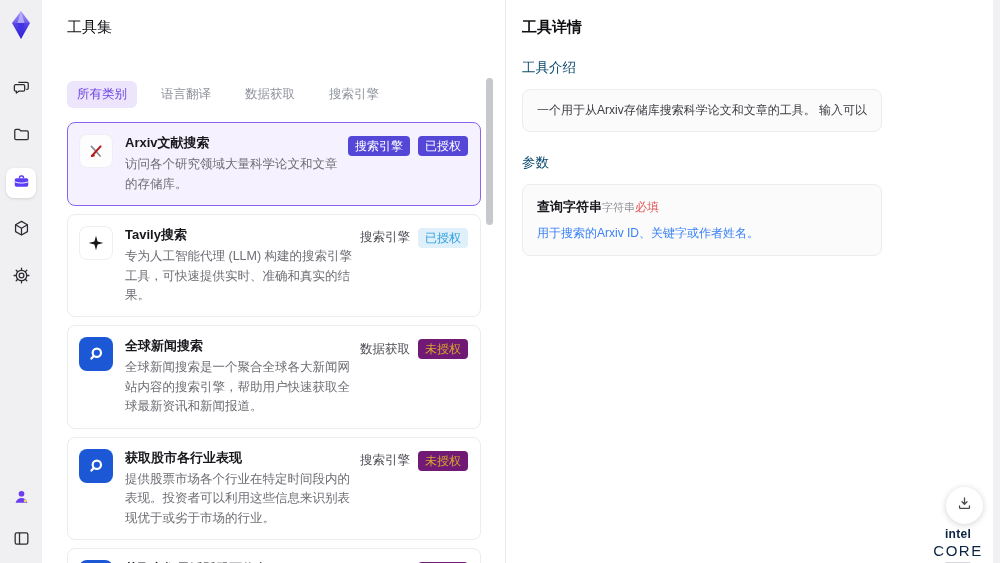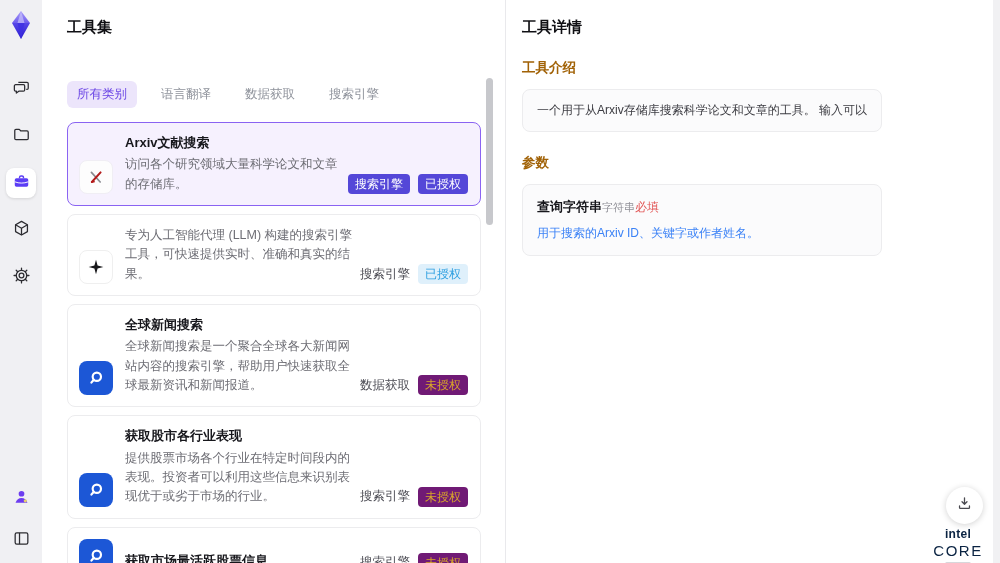--- a/index.html
+++ b/index.html
@@ -13,26 +13,26 @@
   .rail .logo{width:26px;height:30px;margin-bottom:34px;}
   .rail-icons{display:flex;flex-direction:column;align-items:center;gap:17px;}
   .rail-btn{width:30px;height:30px;border-radius:8px;display:flex;align-items:center;justify-content:center;cursor:pointer;}
   .rail-btn svg{width:19px;height:19px;}
   .rail-btn.active{background:#ffffff;box-shadow:0 1px 3px rgba(0,0,0,.12);}
   .rail-spacer{flex:1;}
   .rail-bottom{display:flex;flex-direction:column;align-items:center;gap:12px;}
 
   
   .tools-panel{position:absolute;left:42px;top:0;width:463px;height:563px;background:#fff;padding:16px 24px 0 25px;}
-  .panel-title{font-size:15px;font-weight:bold;color:#101014;margin:2px 0 16px;}
+  .panel-title{font-size:15px;font-weight:normal;color:#101014;margin:2px 0 16px;}
   .tabs{display:flex;align-items:flex-start;gap:14px;margin-bottom:14px;margin-top:44px;}
   .tab{font-size:12.5px;color:#8e929b;padding:5px 10px;border-radius:6px;cursor:pointer;white-space:nowrap;}
   .tab.active{background:#ece5fb;color:#6b46e5;}
   .tool-list{height:448px;overflow:hidden;display:flex;flex-direction:column;gap:8px;}
-  .card{display:flex;align-items:flex-end;background:#fff;border:1px solid #ececee;border-radius:8px;
+  .card{display:flex;align-items:flex-start;background:#fff;border:1px solid #ececee;border-radius:8px;
     padding:11px 12px 11px 11px;cursor:pointer;flex-shrink:0;}
   .card.selected{border:1.5px solid #8a63f2;background:#f6f1fe;}
   .tool-icon{width:34px;height:34px;border-radius:8px;flex-shrink:0;display:flex;align-items:center;justify-content:center;margin-right:12px;}
   .tool-icon.light{background:#fdfdfd;border:1px solid #f0eef4;}
   .tool-icon.white{background:#ffffff;border:1px solid #efefef;}
   .tool-icon.blue{background:#1c57d6;}
   .tool-icon svg{width:20px;height:20px;}
   .tool-body{flex:1;min-width:0;max-width:300px;}
   .tool-name{font-size:13px;font-weight:bold;color:#17171c;line-height:1.4;margin-bottom:3px;}
   .tool-desc{font-size:12.5px;color:#6d6d74;line-height:1.55;}
@@ -41,21 +41,21 @@
   .badge{font-size:12px;line-height:1;padding:4px 7px;border-radius:4px;white-space:nowrap;}
   .badge.solid{background:#5447d8;color:#ffffff;}
   .badge.blue{background:#dff0fb;color:#2e9fe0;}
   .badge.yellow{background:#701a75;color:#d7a62a;}
   .list-scrollbar{position:absolute;left:444px;top:78px;width:7px;height:147px;border-radius:4px;background:#c7c8cc;}
 
   
   .details-panel{position:absolute;left:505px;top:0;width:393px;height:563px;background:#fff;
     border-left:1px solid #e9e9ec;padding:16px 16px 0 16px;}
   .details-title{font-size:15px;font-weight:bold;color:#101014;margin:2px 0 22px;}
-  .section-heading{font-size:13.5px;font-weight:bold;color:#a16207;margin:0 0 12px;}
+  .section-heading{font-size:13.5px;font-weight:normal;color:#0c4a6e;margin:0 0 12px;}
   .intro-box{background:#fbfbfc;border:1px solid #ececee;border-radius:8px;padding:12px 14px;margin-bottom:22px;}
   .intro-text{font-size:12px;color:#3c3c42;white-space:nowrap;overflow:hidden;}
   .param-box{background:#fbfbfc;border:1px solid #ececee;border-radius:8px;padding:13px 14px;}
   .param-head{display:flex;align-items:baseline;gap:0;margin-bottom:9px;}
   .param-name{font-size:13px;font-weight:bold;color:#17171c;}
   .param-type{font-size:11px;color:#8f8f96;}
   .param-required{font-size:12px;color:#e25757;}
   .param-desc{font-size:12px;color:#3b82f6;}
 
   
@@ -192,20 +192,21 @@
         </div>
       </div>
 
       <div class="card">
         <div class="tool-icon white">
           <svg viewBox="0 0 24 24">
             <path d="M12 3.2l1.9 6.9 6.9 1.9-6.9 1.9L12 20.8l-1.9-6.9-6.9-1.9 6.9-1.9z" fill="#17171a"></path>
           </svg>
         </div>
         <div class="tool-body">
+          <div class="tool-name">Tavily搜索</div>
           <div class="tool-desc">专为人工智能代理 (LLM) 构建的搜索引擎工具，可快速提供实时、准确和真实的结果。</div>
         </div>
         <div class="tool-badges">
           <span class="cat-text">搜索引擎</span>
           <span class="badge blue">已授权</span>
         </div>
       </div>
 
       <div class="card">
         <div class="tool-icon blue">

